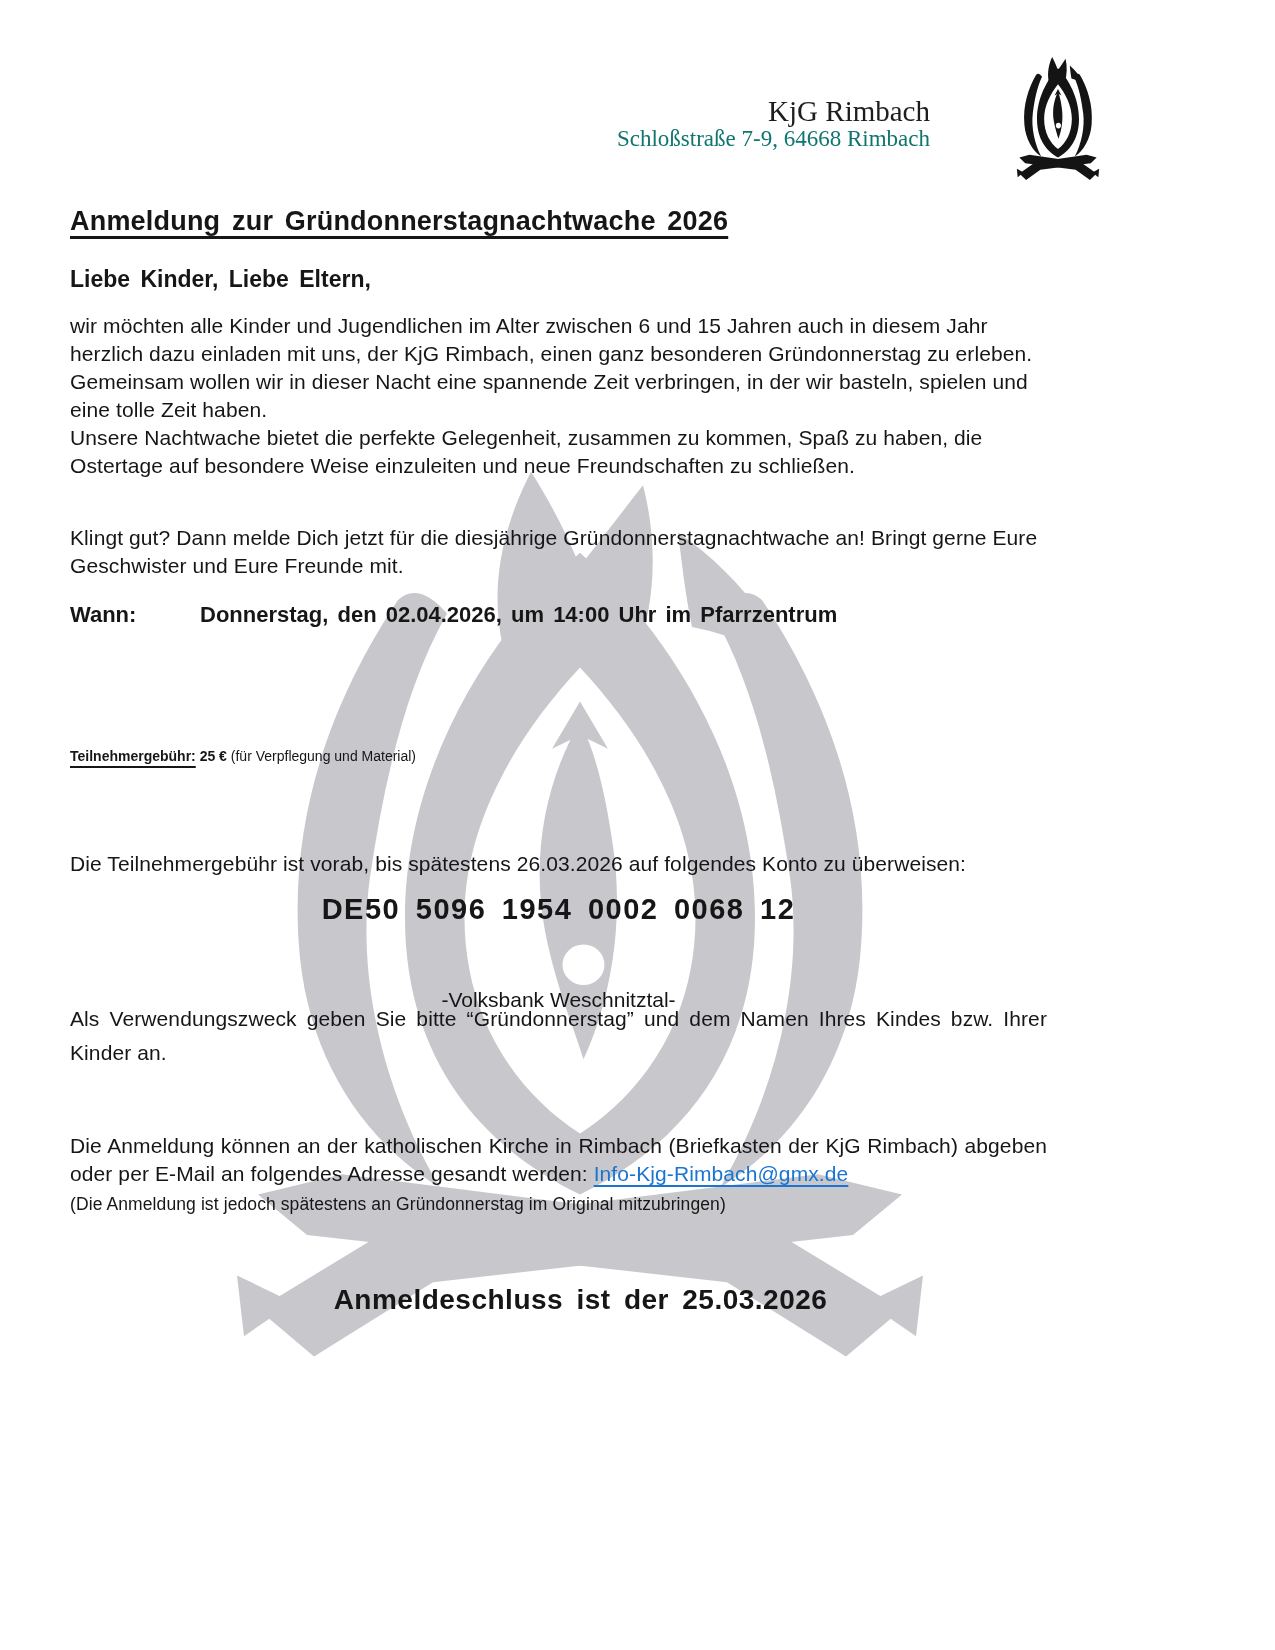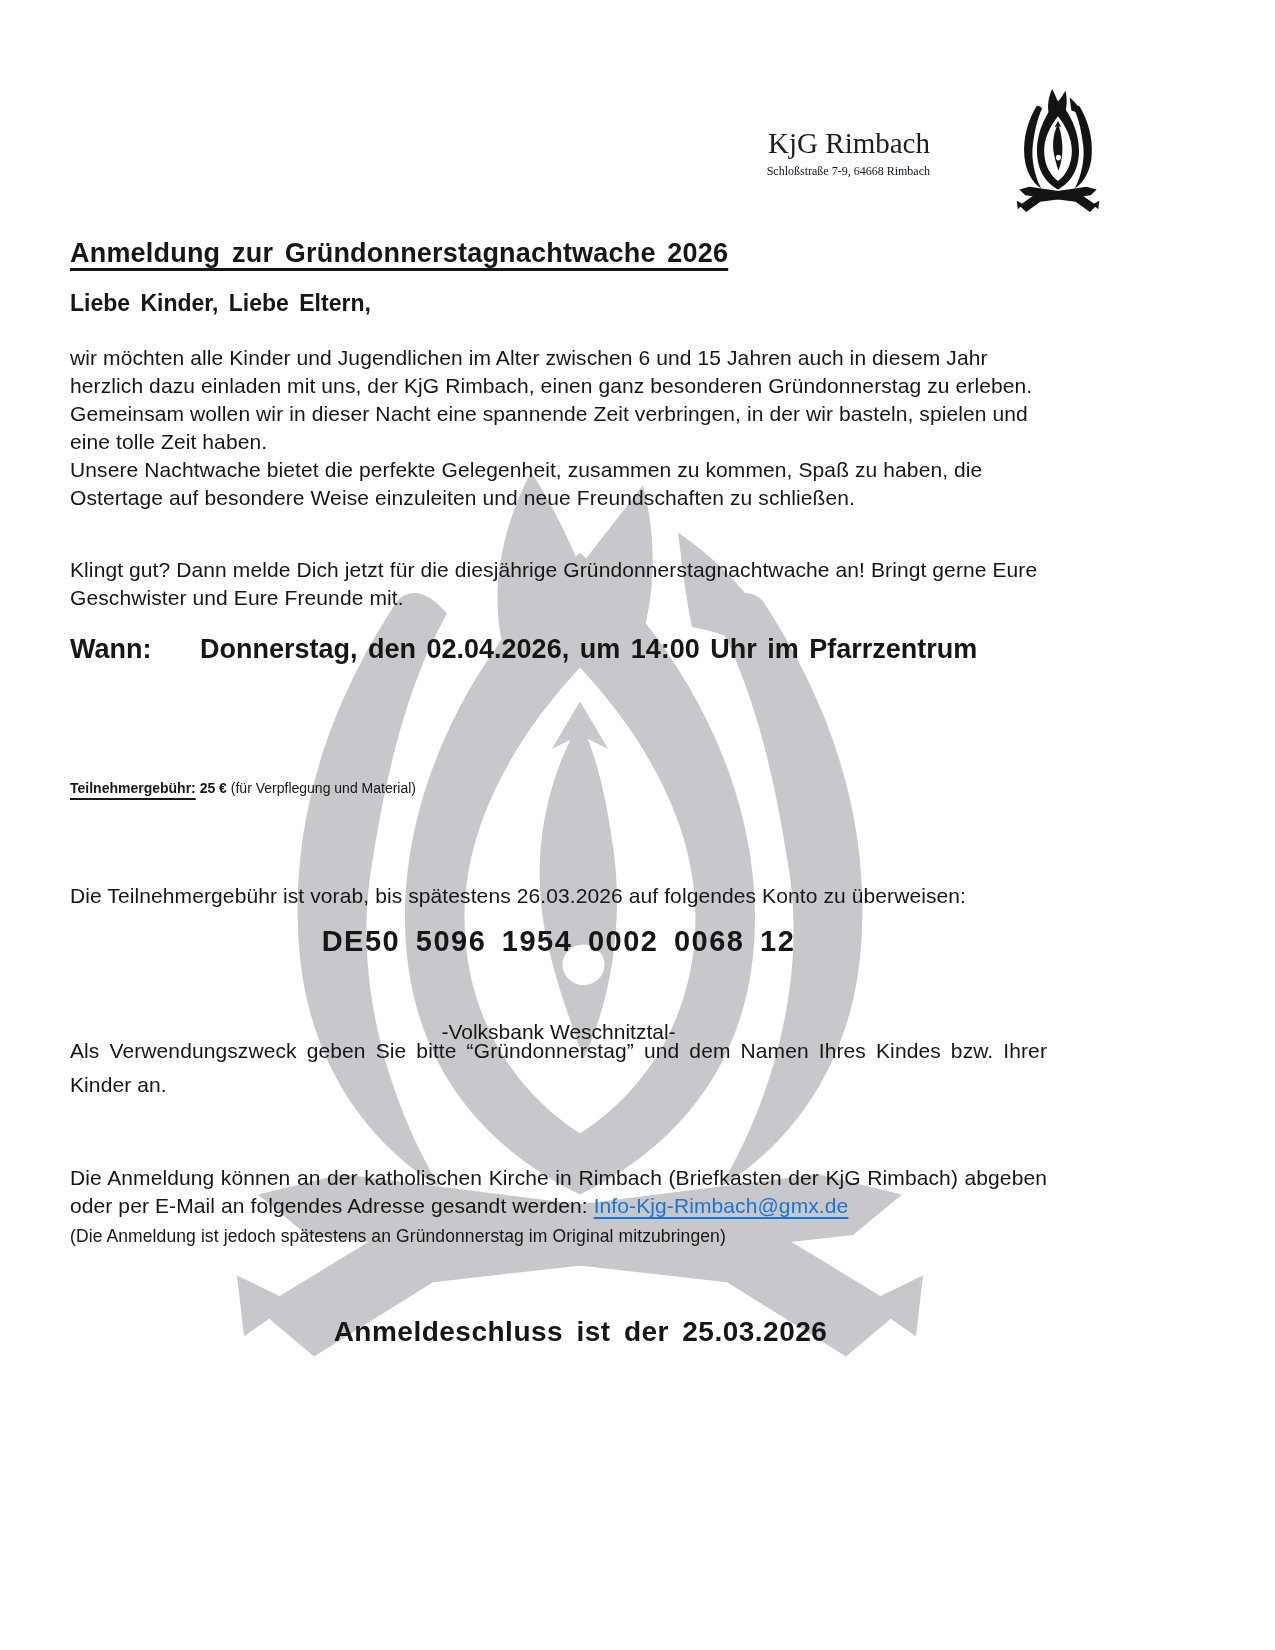--- a/index.html
+++ b/index.html
@@ -15,51 +15,51 @@
   }
   .abs { position: absolute; }
   .col { left: 70px; width: 977px; }
 
   
   .watermark {
     left: 230px; top: 465px; width: 700px; height: 905px;
     color: #c8c8cc;
     z-index: 0;
   }
-  .content-layer { position: absolute; inset: 0; z-index: 1; margin-top: 32px; }
+  .content-layer { position: absolute; inset: 0; z-index: 1; }
 
   
   .org-block { top: 94px; right: 345px; text-align: right; }
   .org-name {
     font-family: "Liberation Serif", serif;
     font-size: 29px; line-height: 34px; color: #1d1d1d;
   }
   .org-address {
     font-family: "Liberation Serif", serif;
-    font-size: 12px; line-height: 22px; color: #0f172a;
+    font-size: 23px; line-height: 22px; color: #0f766e;
   }
   .logo { left: 1016px; top: 56px; width: 84px; height: 126px; color: #141414; }
 
   
   .body-text { font-size: 21px; line-height: 28px; letter-spacing: 0.1px; }
   .justify { text-align: justify; }
 
   .doc-title {
     top: 206px;
     font-size: 27px; font-weight: bold; letter-spacing: 0.2px; word-spacing: 4px;
     text-decoration: underline;
     text-decoration-thickness: 2.5px;
     text-underline-offset: 6px;
   }
-  .salutation { top: 258px; font-size: 23px; font-weight: bold; word-spacing: 4px; }
+  .salutation { top: 266px; font-size: 23px; font-weight: bold; word-spacing: 4px; }
 
   .para1 { top: 312px; }
   .para2 { top: 524px; }
 
-  .schedule-row { display: flex; font-size: 27px; font-weight: bold; word-spacing: 3px; }
+  .schedule-row { display: flex; font-size: 22px; font-weight: bold; word-spacing: 3px; }
   .row-wann { top: 602px; }
   .row-bis  { top: 652px; }
   .schedule-label { width: 130px; flex: 0 0 130px; }
 
   .fee-line { top: 748px; font-size: 14px; }
   .fee-label {
     font-weight: bold; text-decoration: underline;
     text-decoration-thickness: 2px; text-underline-offset: 5px;
   }
   .fee-amount { font-weight: bold; }

